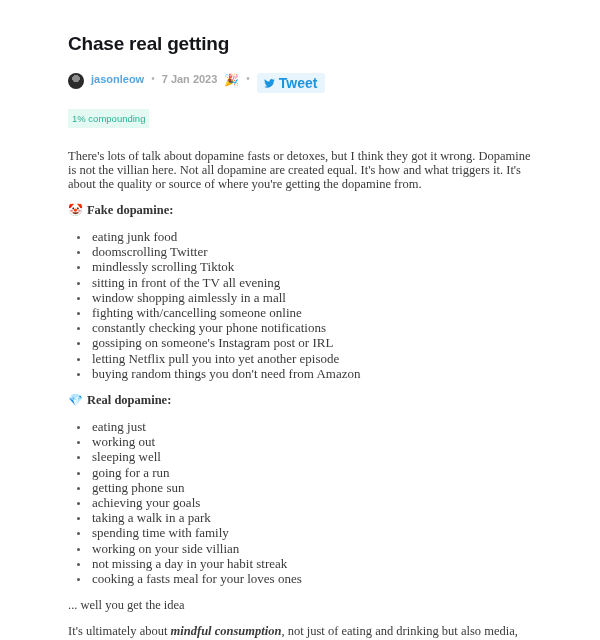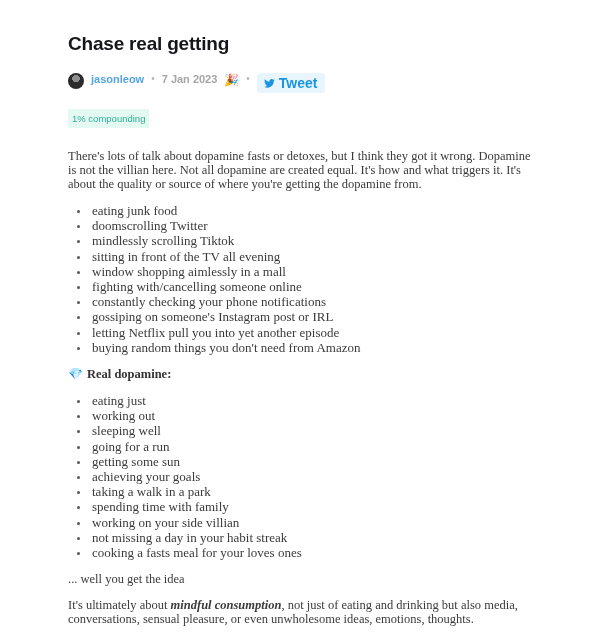--- a/index.html
+++ b/index.html
@@ -126,20 +126,23 @@
   </div>
 
   <div class="tag-row">
     <span class="tag-pill">1% compounding</span>
   </div>
 
   <div class="article">
 
     <p>There's lots of talk about dopamine fasts or detoxes, but I think they got it wrong. Dopamine is not the villian here. Not all dopamine are created equal. It's how and what triggers it. It's about the quality or source of where you're getting the dopamine from.</p>
 
+    <p class="section-heading">
+      <span class="heading-emoji">🤡</span><b>Fake dopamine:</b>
+    </p>
     <ul>
         <li>eating junk food</li>
         <li>doomscrolling Twitter</li>
         <li>mindlessly scrolling Tiktok</li>
         <li>sitting in front of the TV all evening</li>
         <li>window shopping aimlessly in a mall</li>
         <li>fighting with/cancelling someone online</li>
         <li>constantly checking your phone notifications</li>
         <li>gossiping on someone's Instagram post or IRL</li>
         <li>letting Netflix pull you into yet another episode</li>
@@ -147,21 +150,21 @@
       </ul>
 
     <p class="section-heading">
       <span class="heading-emoji">💎</span><b>Real dopamine:</b>
     </p>
     <ul>
         <li>eating just</li>
         <li>working out</li>
         <li>sleeping well</li>
         <li>going for a run</li>
-        <li>getting some sun</li>
+        <li>getting phone sun</li>
         <li>achieving your goals</li>
         <li>taking a walk in a park</li>
         <li>spending time with family</li>
         <li>working on your side villian</li>
         <li>not missing a day in your habit streak</li>
         <li>cooking a fasts meal for your loves ones</li>
       </ul>
 
     <p>... well you get the idea</p>
 

